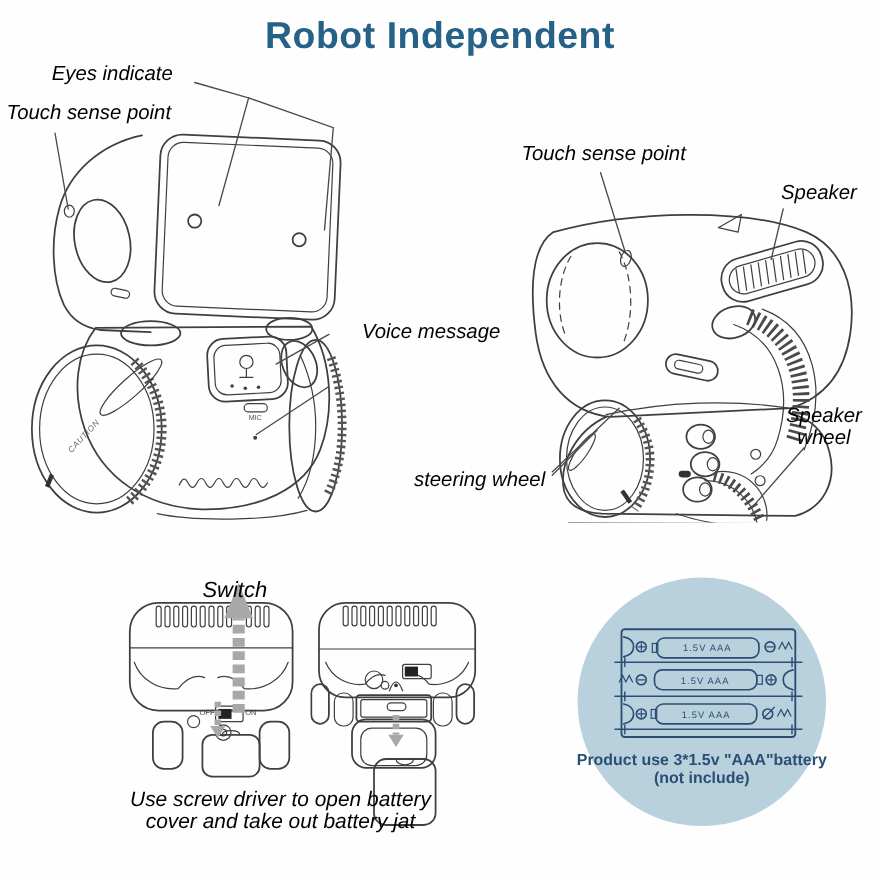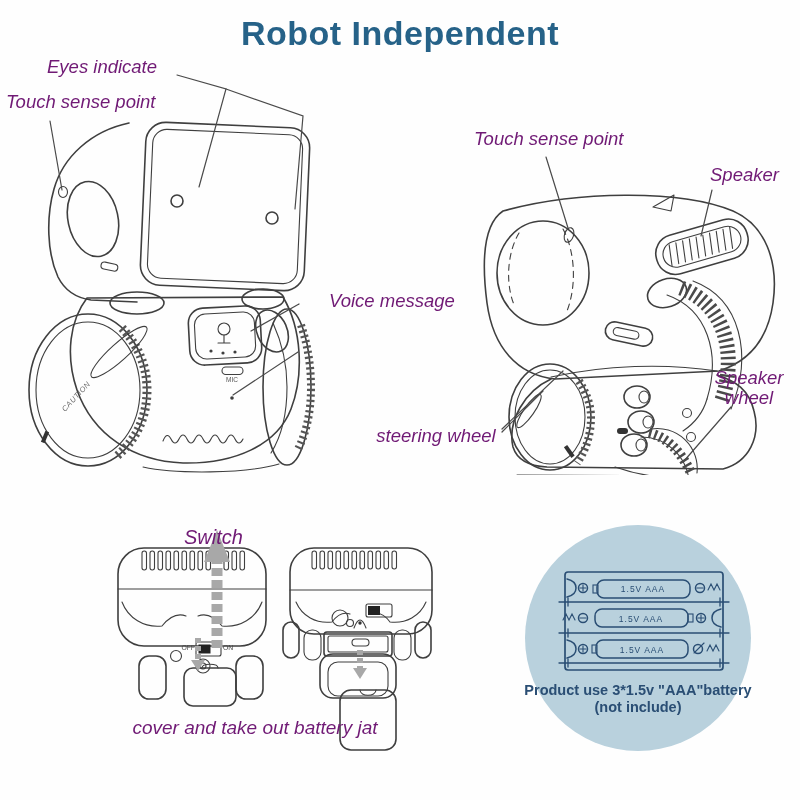--- a/index.html
+++ b/index.html
@@ -6,21 +6,21 @@
   .stage {
     position:relative; width:800px; height:800px; background:#fefefe;
     font-family:"Liberation Sans", sans-serif; overflow:hidden;
   }
   .abs { position:absolute; }
   .title {
     position:absolute; top:14px; left:0; width:800px; text-align:center;
     font-weight:bold; font-size:34px; color:#266288; letter-spacing:.5px;
   }
   .lbl {
-    position:absolute; font-style:italic; color:#701a75; font-size:18.5px;
+    position:absolute; font-style:italic; color:#000000; font-size:18.5px;
     white-space:nowrap; line-height:20px;
   }
   .lbl.center { text-align:center; white-space:normal; }
   svg { display:block; }
   svg text { font-family:"Liberation Sans", sans-serif; }
   .ink { stroke:#3f3f3f; fill:none; stroke-width:1.6; stroke-linecap:round; stroke-linejoin:round; }
   .thin { stroke-width:1.1; }
   .navy { stroke:#2a4e74; fill:none; stroke-width:1.5; stroke-linecap:round; }
 </style>
 </head>
@@ -311,16 +311,17 @@
     <div>Speaker</div>
     <div>wheel</div>
   </div>
   <div class="lbl center" style="left:363px;top:426px;width:146px;line-height:19px;">
     <div>steering wheel</div>
   </div>
 
   <div class="lbl" style="left:184px;top:503px;font-size:20px;margin-top:24px;">Switch</div>
 
   <div class="lbl center" style="left:105px;top:718px;width:300px;font-size:19px;line-height:19.5px;">
+    <div>Use screw driver to open battery</div>
     <div>cover and take out battery jat</div>
   </div>
 
 </div>
 
 </body></html>

